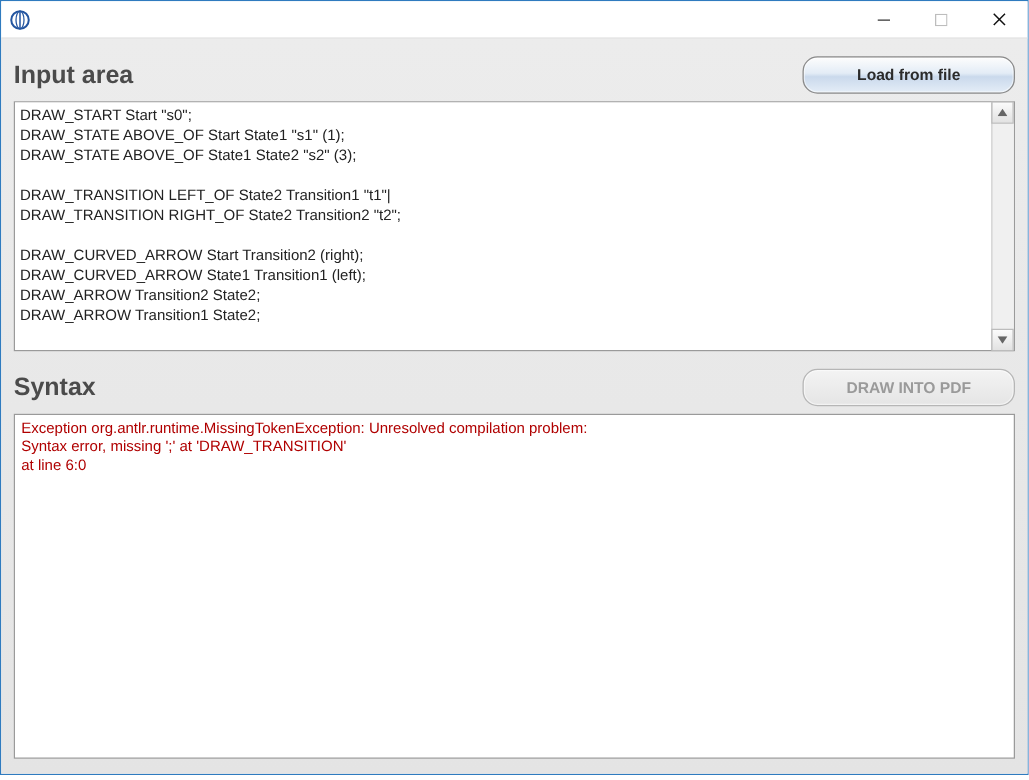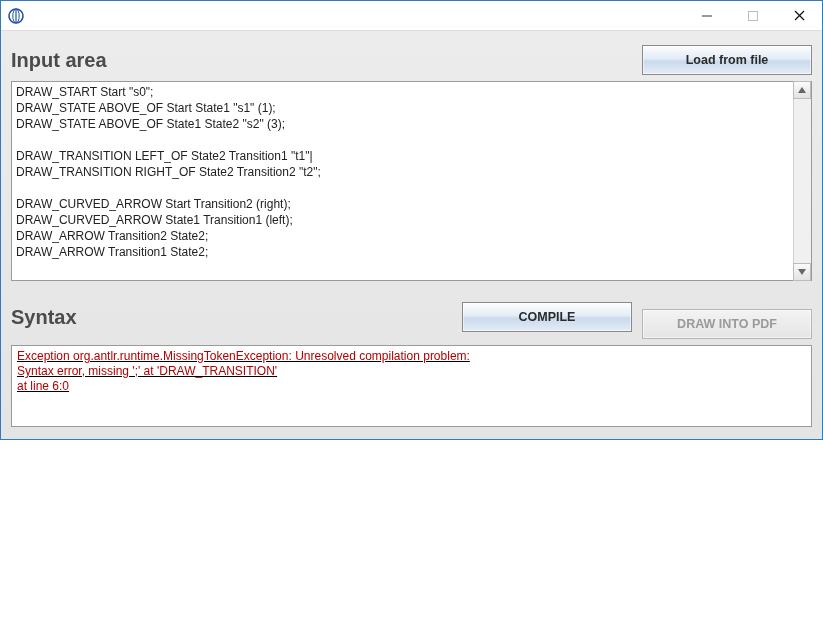--- a/index.html
+++ b/index.html
@@ -4,21 +4,21 @@
 <style>
   * { box-sizing: border-box; }
   html, body {
     margin: 0; padding: 0;
     width: 823px; height: 624px;
     font-family: Tahoma, Verdana, Arial, sans-serif;
     background: #ffffff;
     overflow: hidden;
   }
   .window {
-    width: 823px; height: 440px;
+    width: 823px; height: 620px;
     border: 1px solid #2f7bbf;
     background: #ffffff;
     display: flex;
     flex-direction: column;
   }
   .titlebar {
     height: 30px;
     background: #ffffff;
     display: flex;
     align-items: center;
@@ -59,34 +59,33 @@
     font-size: 20px;
     font-weight: bold;
     color: #4b4b4b;
     flex: 1;
   }
   .btn {
     height: 30px;
     min-width: 170px;
     margin-left: 10px;
     border: 1px solid #8a8a8a;
-    border-radius: 0;
+    border-radius: 12px;
     background: linear-gradient(#fdfdfd, #e3ecf6 45%, #cad9ec 55%, #e4edf7);
     font-size: 12.5px;
     font-weight: bold;
     color: #2b2b2b;
     display: flex; align-items: center; justify-content: center;
     cursor: default;
     box-shadow: inset 0 0 0 1px rgba(255,255,255,0.5);
   }
   .btn.disabled {
     background: linear-gradient(#f3f3f3,#e5e5e5);
     color: #9a9a9a;
     border-color: #b6b6b6;
-    margin-top: 14px;
   }
   .textarea-wrap {
     position: relative;
     border: 1px solid #9a9a9a;
     background: #ffffff;
     display: flex;
   }
   .input-area-ta {
     flex: 1;
     resize: none;
@@ -119,21 +118,20 @@
   .sb-btn svg { display:block; }
   .input-wrap { height: 200px; }
   .console-wrap {
     flex: 1;
     border: 1px solid #9a9a9a;
     background: #ffffff;
     padding: 3px 5px;
     font-family: Arial, sans-serif;
     font-size: 12px;
     line-height: 15px;
-    text-decoration: underline;
   }
   .console-text {
     color: #b00000;
     white-space: pre-wrap;
   }
 </style>
 </head>
 <body>
 
 <div class="window">
@@ -193,21 +191,20 @@
         <div class="sb-btn down">
           <svg width="8" height="6">
               <polygon points="0,0 8,0 4,6" fill="#666"></polygon>
             </svg>
         </div>
       </div>
     </div>
 
     <div class="section-header" style="margin-top:14px">
       <div class="section-title">Syntax</div>
-      <div class="btn">COMPILE</div>
       <div class="btn disabled">DRAW INTO PDF</div>
     </div>
 
     <div class="console-wrap">
       <div class="console-text">Exception org.antlr.runtime.MissingTokenException: Unresolved compilation problem:
 Syntax error, missing ';' at 'DRAW_TRANSITION'
 at line 6:0</div>
     </div>
 
   </div>

